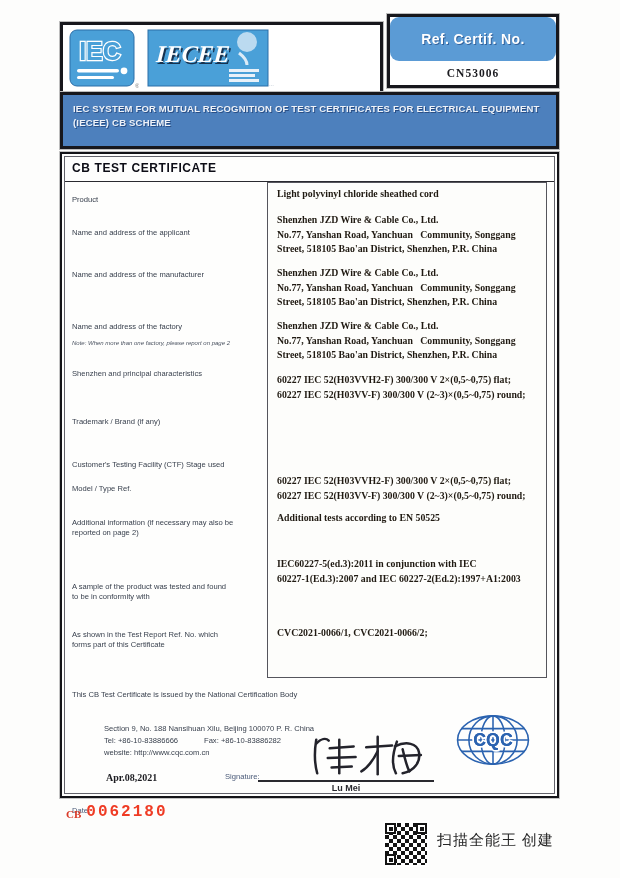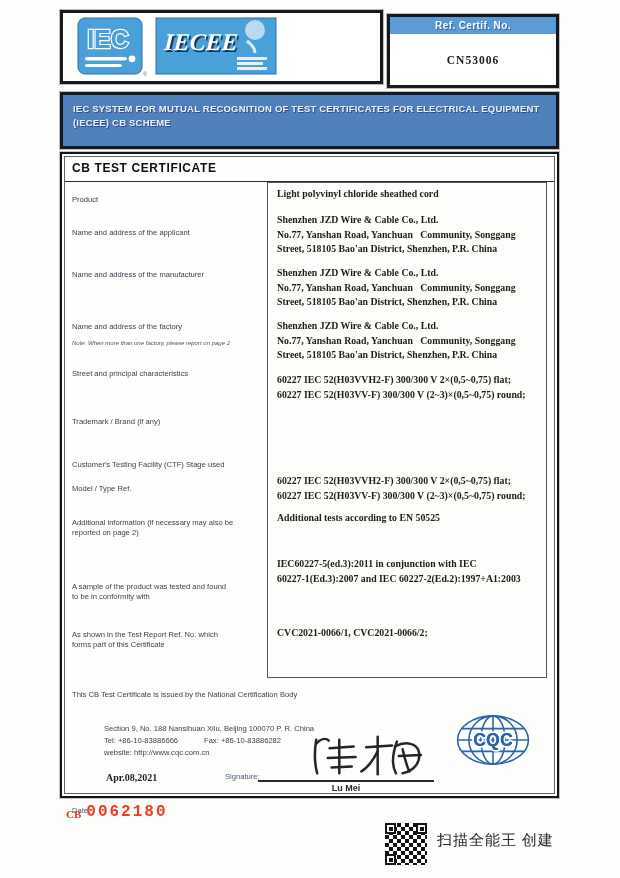--- a/index.html
+++ b/index.html
@@ -2,24 +2,24 @@
 <html><head>
 <meta charset="utf-8">
 <style>
   html,body{margin:0;padding:0;background:#ffffff;}
   .page{
     position:relative;width:620px;height:878px;overflow:hidden;
     background:#fdfdfc;font-family:"Liberation Sans",sans-serif;color:#222;
   }
   
   .hdr-box{position:absolute;box-sizing:border-box;border:3px solid #17171c;background:#fff;box-shadow:0 0 0 1px #bdbdbd;}
-  .logo-box{left:60px;top:10px;width:323px;height:74px;display:flex;align-items:center;padding:4px 14px;gap:8px;}
+  .logo-box{left:60px;top:22px;width:323px;height:74px;display:flex;align-items:center;padding:4px 6px;gap:8px;}
   .ref-box{left:387px;top:14px;width:172px;height:74px;display:flex;flex-direction:column;}
-  .ref-strip{height:17px;background:#5b9bd5;display:flex;align-items:center;justify-content:center;
-    color:#fff;font-size:10px;font-weight:bold;letter-spacing:.4px;text-shadow:1px 1px 0 #33629b;}
+  .ref-strip{height:44px;background:#5b9bd5;display:flex;align-items:center;justify-content:center;
+    color:#fff;font-size:14px;font-weight:bold;letter-spacing:.4px;text-shadow:1px 1px 0 #33629b;border-radius:9px;}
   .ref-val{flex:1;display:flex;align-items:center;justify-content:center;font-family:"Liberation Serif",serif;
     font-size:11.5px;font-weight:bold;color:#1b1b20;letter-spacing:1px;}
   
   .banner{position:absolute;left:60px;top:92px;width:499px;height:57px;box-sizing:border-box;
     border:3px solid #17171c;background:#4d80bd;box-shadow:0 0 0 1px #bdbdbd;
     color:#eef2f8;font-size:9.5px;font-weight:bold;line-height:1.45;padding:7px 10px;
     text-shadow:1px 1px 0 #2a4f86;letter-spacing:.2px;}
   
   .main-box{position:absolute;left:60px;top:152px;width:499px;height:646px;box-sizing:border-box;
     border:2px solid #141418;background:#fefefd;box-shadow:0 0 0 1px #c4c4c4;}
@@ -92,21 +92,21 @@
     <div class="main-inner"></div>
 
     <div class="cert-title">CB TEST CERTIFICATE</div>
     <div class="title-rule"></div>
 
     <div class="lbl" style="top:41px">Product</div>
     <div class="lbl" style="top:74px">Name and address of the applicant</div>
     <div class="lbl" style="top:116px">Name and address of the manufacturer</div>
     <div class="lbl" style="top:168px">Name and address of the factory</div>
     <div class="lbl-note" style="top:186px">Note: When more than one factory, please report on page 2</div>
-    <div class="lbl" style="top:215px">Street and principal characteristics</div>
+    <div class="lbl" style="top:215px">Shenzhen and principal characteristics</div>
     <div class="lbl" style="top:263px">Trademark / Brand (if any)</div>
     <div class="lbl" style="top:306px">Customer's Testing Facility (CTF) Stage used</div>
     <div class="lbl" style="top:330px">Model / Type Ref.</div>
     <div class="lbl" style="top:364px">Additional information (if necessary may also be
 reported on page 2)</div>
     <div class="lbl" style="top:476px">As shown in the Test Report Ref. No. which
 forms part of this Certificate</div>
     <div class="lbl" style="top:428px">A sample of the product was tested and found
 to be in conformity with</div>
 

